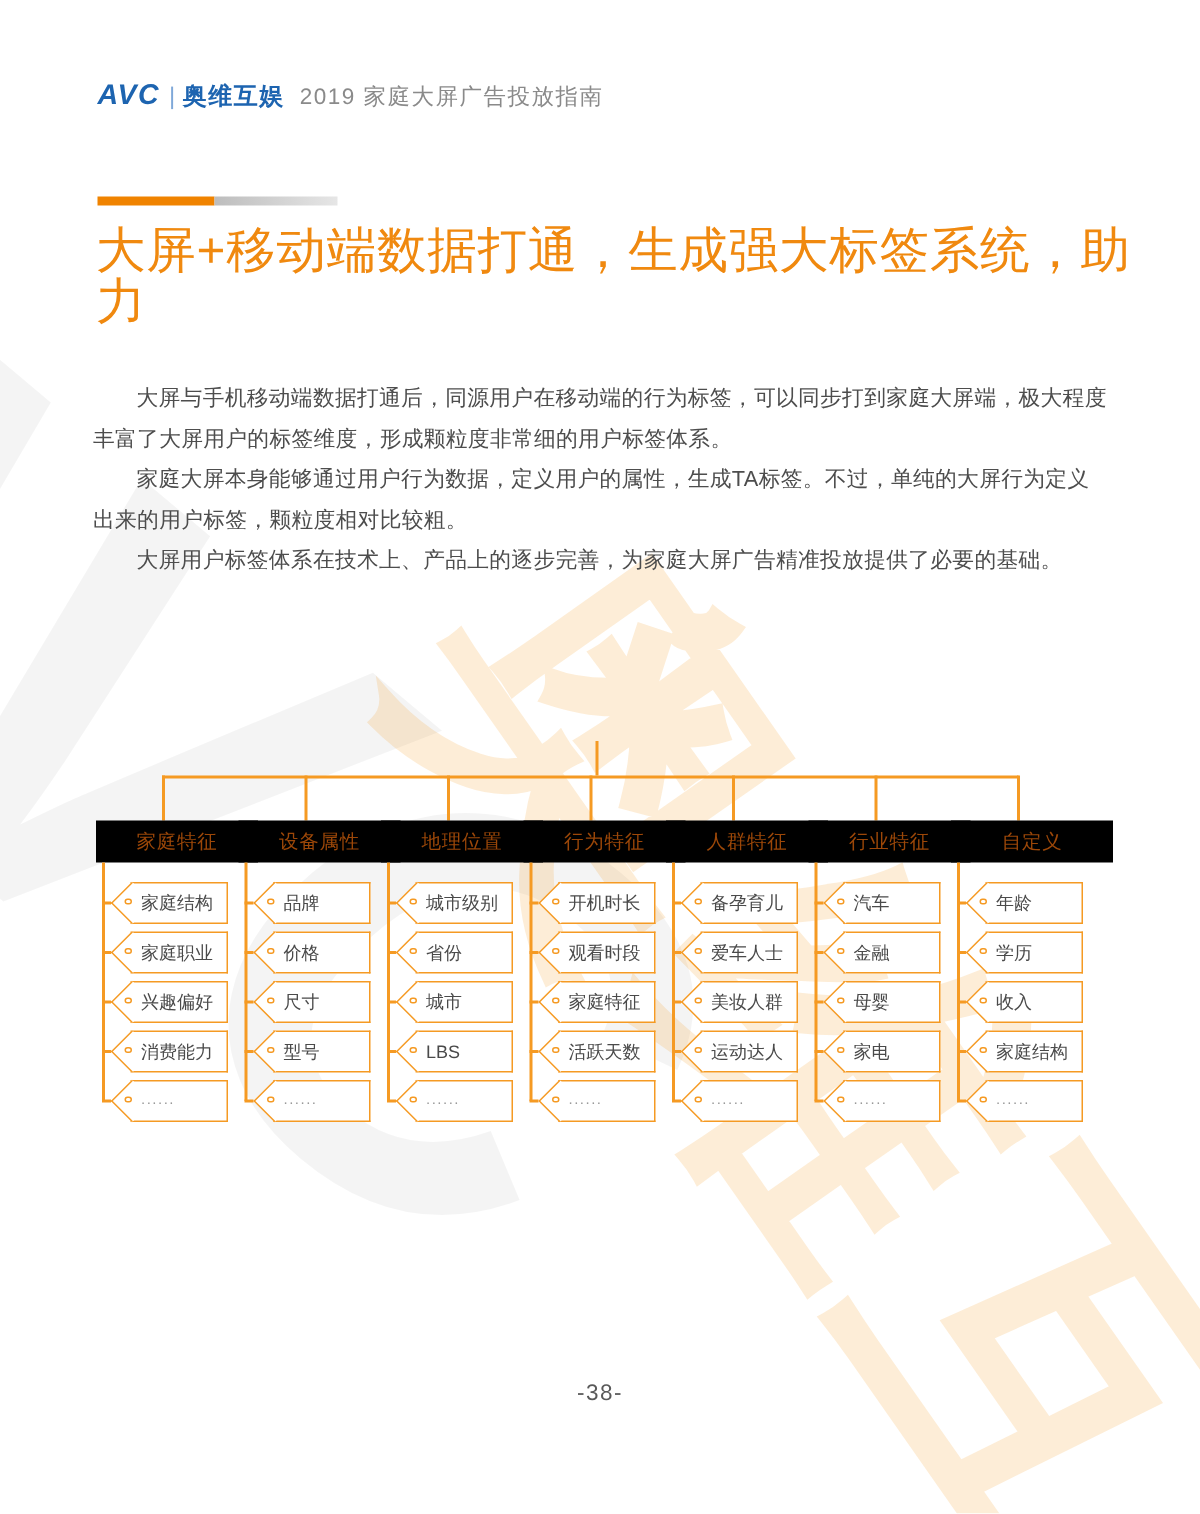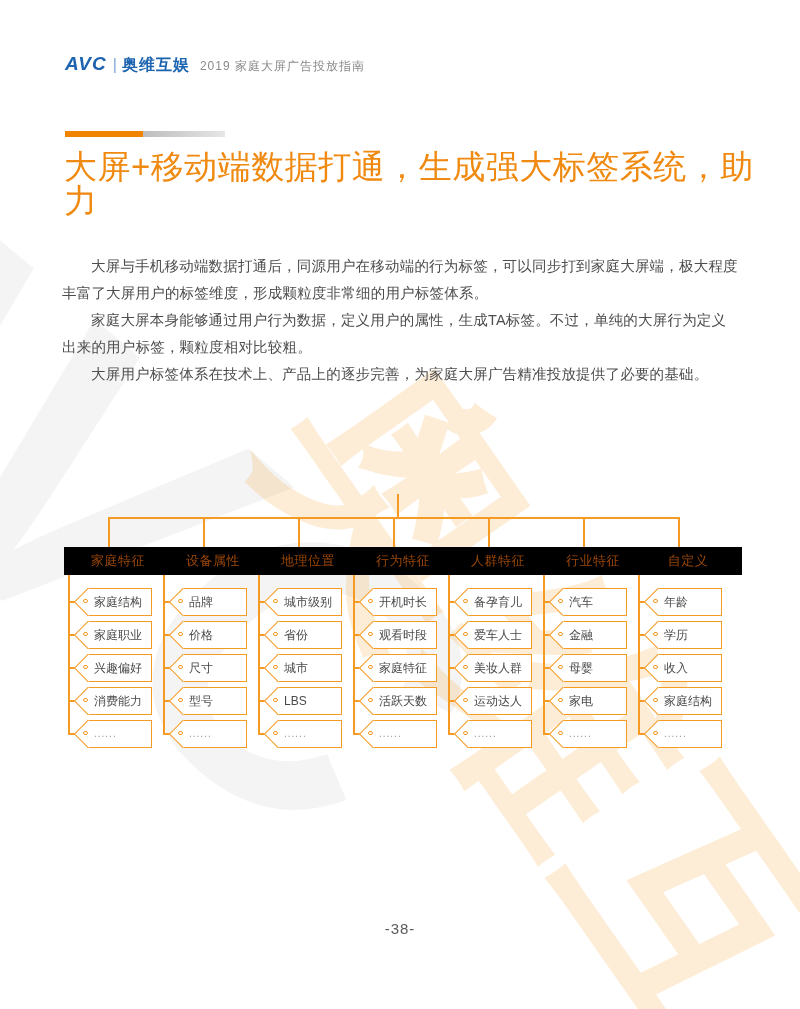--- a/index.html
+++ b/index.html
@@ -12,21 +12,21 @@
   .wm-avc { left:-70px; top:60px; font-size:400px; font-style:italic; color:rgba(0,0,0,0.045); transform:rotate(40deg); transform-origin:0 0; }
   .wm-cn { left:470px; top:300px; font-size:250px; color:rgba(245,154,35,0.18); transform:rotate(55deg); transform-origin:0 0; letter-spacing:8px; }
 
   .content { position:relative; z-index:1; }
 
   
   .doc-header { position:absolute; left:65px; top:53px; display:flex; align-items:baseline; }
   .logo-avc { color:#1D64B0; font-size:19px; font-weight:bold; font-style:italic; letter-spacing:1px; }
   .logo-sep { color:#7FA8D9; font-size:16px; margin:0 5px 0 6px; font-weight:normal; }
   .logo-cn { color:#1D64B0; font-size:16px; font-weight:bold; letter-spacing:1px; }
-  .doc-subtitle { color:#8A8A8A; font-size:12px; margin-left:10px; letter-spacing:1px; }
+  .doc-subtitle { color:#8A8A8A; font-size:15px; margin-left:10px; letter-spacing:1px; }
 
   
   .accent-bar { position:absolute; left:65px; top:131px; width:160px; height:6px; display:flex; }
   .accent-bar .seg-orange { width:78px; height:6px; background:#F08300; }
   .accent-bar .seg-gray { width:82px; height:6px; background:linear-gradient(to right,#BDBDBD,#E6E6E6); }
   .page-title { position:absolute; left:64px; top:150px; width:690px; color:#F0890F; font-size:33px; line-height:34px; letter-spacing:0.5px; font-weight:400; }
 
   
   .body-text { position:absolute; left:62px; top:253px; width:678px; color:#4D4D4D; font-size:14.5px; line-height:27px; letter-spacing:0.2px; }
   .body-text p { text-indent:2em; margin:0; }

